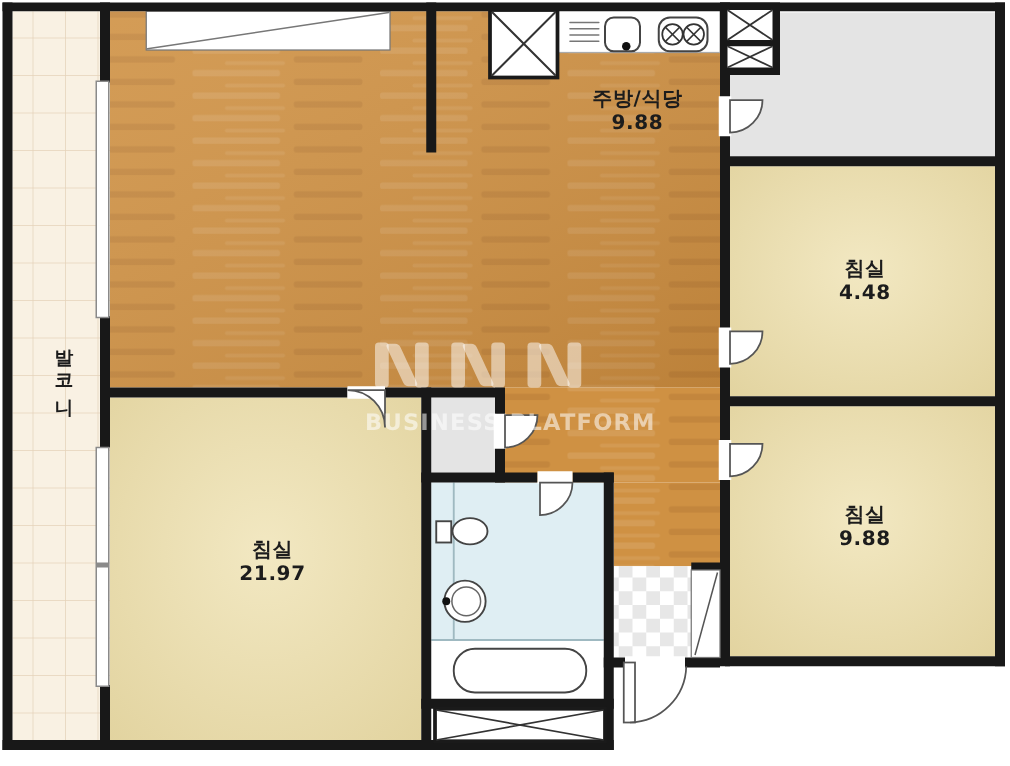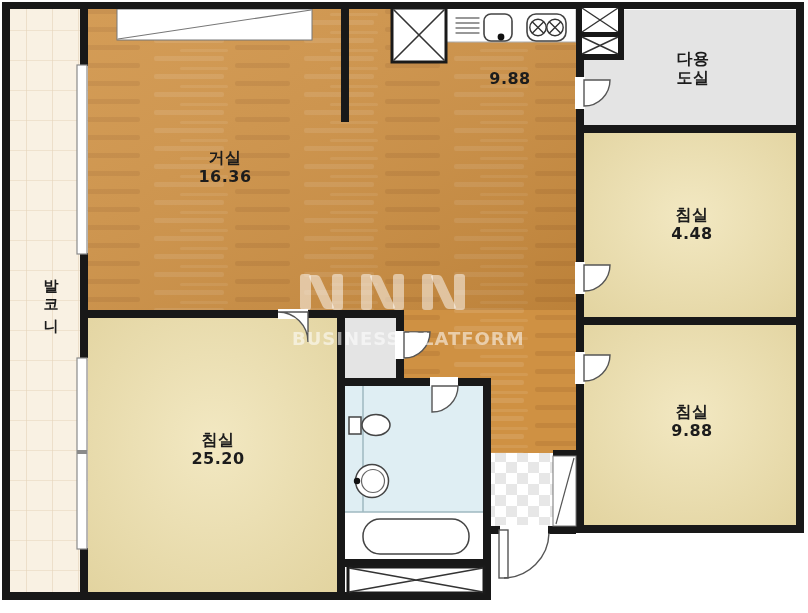--- a/index.html
+++ b/index.html
@@ -171,47 +171,40 @@
     <rect x="395" y="331" width="10" height="28" fill="#fff" stroke="none"></rect>
     <path d="M404,332 L430,332 A26,26 0 0 1 404,358 Z" fill="#fff"></path>
     <rect x="430" y="377" width="28" height="10" fill="#fff" stroke="none"></rect>
     <path d="M432,386 L458,386 A26,26 0 0 1 432,412 Z" fill="#fff"></path>
     <rect x="500" y="525" width="48" height="10" fill="#fff" stroke="none"></rect>
     <rect x="499" y="530" width="9" height="48" fill="#fff"></rect>
     <path d="M504,578 A46,46 0 0 0 549,533" fill="none"></path>
   </g>
 </svg>
 
-<div class="room-label" style="left:173px;top:149px;width:104px">
-  <div>거실</div>
-  <div class="area">16.36</div>
-</div>
 
 <div class="room-label" style="left:450px;top:70px;width:120px">
+  <div>주방/식당</div>
   <div class="area">9.88</div>
 </div>
 
-<div class="room-label" style="left:653px;top:50px;width:80px">
-  <div>다용</div>
-  <div>도실</div>
-</div>
 
 <div class="room-label" style="left:642px;top:206px;width:100px">
   <div>침실</div>
   <div class="area">4.48</div>
 </div>
 
 <div class="room-label" style="left:642px;top:403px;width:100px">
   <div>침실</div>
   <div class="area">9.88</div>
 </div>
 
 <div class="room-label" style="left:168px;top:431px;width:100px">
   <div>침실</div>
-  <div class="area">25.20</div>
+  <div class="area">21.97</div>
 </div>
 
 <div class="balcony-label">발코니</div>
 
 <div class="wm wm-logo">
   <i></i>
       <i class="sl"></i>
       <i></i>
       <i class="gap"></i>
   <i></i>

